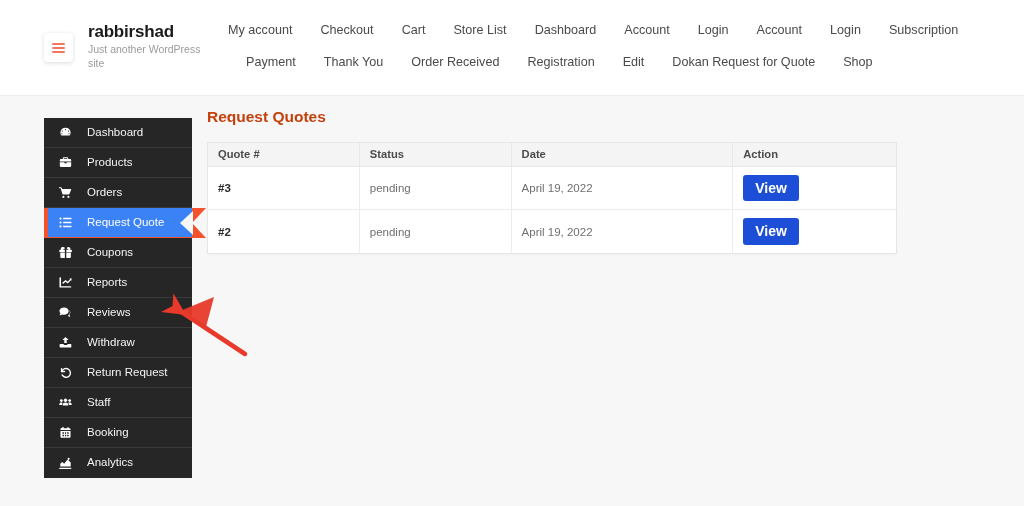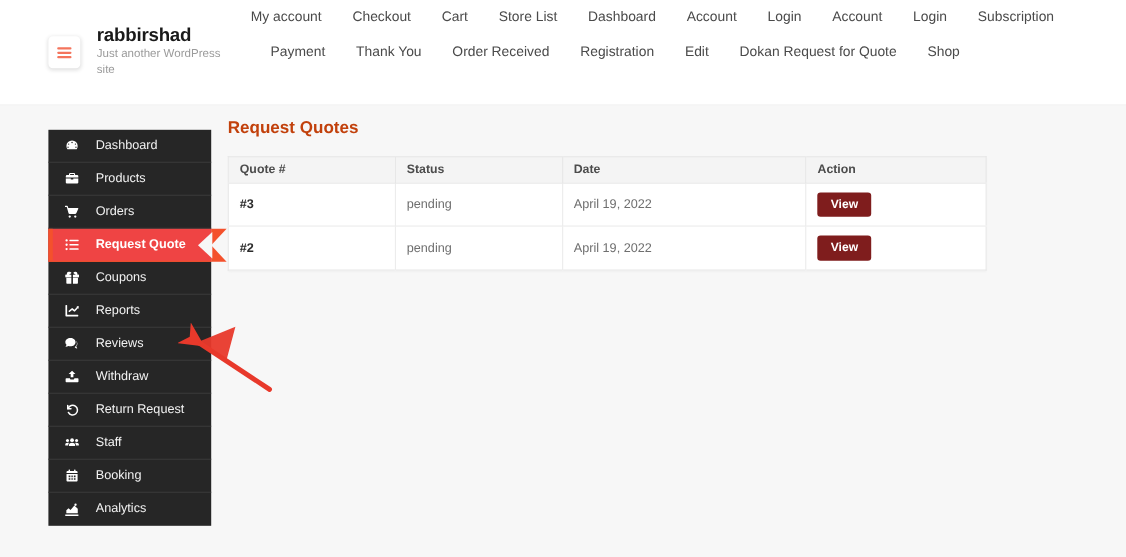--- a/index.html
+++ b/index.html
@@ -76,21 +76,21 @@
   .nav-wrap {
     position: absolute;
     left: 228px;
     top: 0;
     right: 0;
   }
   .nav-row {
     display: flex;
     align-items: center;
   }
-  .nav-row.row-1 { padding-top: 9px; text-align: center; }
+  .nav-row.row-1 { padding-top: 24px; text-align: center; }
   .nav-row.row-2 { padding-top: 19px; padding-left: 18px; }
 
   .nav-item {
     font-size: 12.6px;
     color: #4a4a4a;
     white-space: nowrap;
     margin-right: 28px;
     cursor: pointer;
     line-height: 1;
   }
@@ -132,23 +132,22 @@
   }
   .side-icon svg { display: block; }
   .side-label {
     font-size: 11.5px;
     color: #f2f2f2;
     margin-left: 6px;
     line-height: 1;
     white-space: nowrap;
   }
   .side-item.active {
-    background: #ef4444;
+    background: #3b82f6;
     border-bottom-color: #f4512c;
-    font-weight: bold;
   }
   .side-item.active .side-label,
   .side-item.active .side-icon { color: #ffffff; }
   .side-item.active::before {
     content: "";
     position: absolute;
     left: 0; top: 0; bottom: 0;
     width: 4px;
     background: #f4512c;
   }
@@ -221,23 +220,23 @@
   table.quotes tr:last-child td { border-bottom: none; }
   table.quotes td.qnum { color: #2b2b2b; font-weight: bold; }
 
   .col-quote  { width: 152px; }
   .col-status { width: 152px; }
   .col-date   { width: 222px; }
   .col-action { width: 164px; margin-top: 32px; }
 
   .btn-view {
     display: inline-block;
-    background: #7f1d1d;
+    background: #1d4ed8;
     color: #ffffff;
-    font-size: 11px;
+    font-size: 14px;
     font-weight: bold;
     padding: 4px 12px;
     border: none;
     border-radius: 3px;
     cursor: pointer;
     line-height: 1.35;
     font-family: inherit;
   }
 
   

